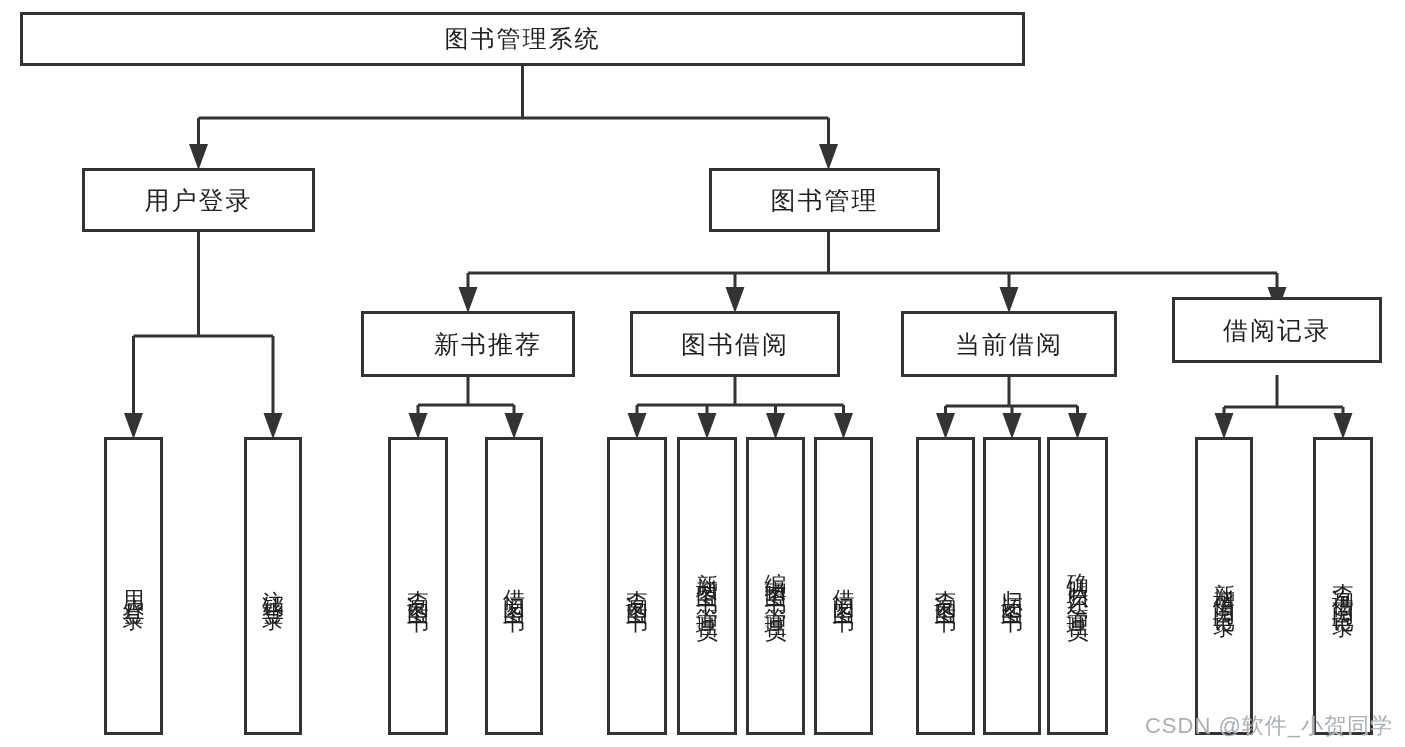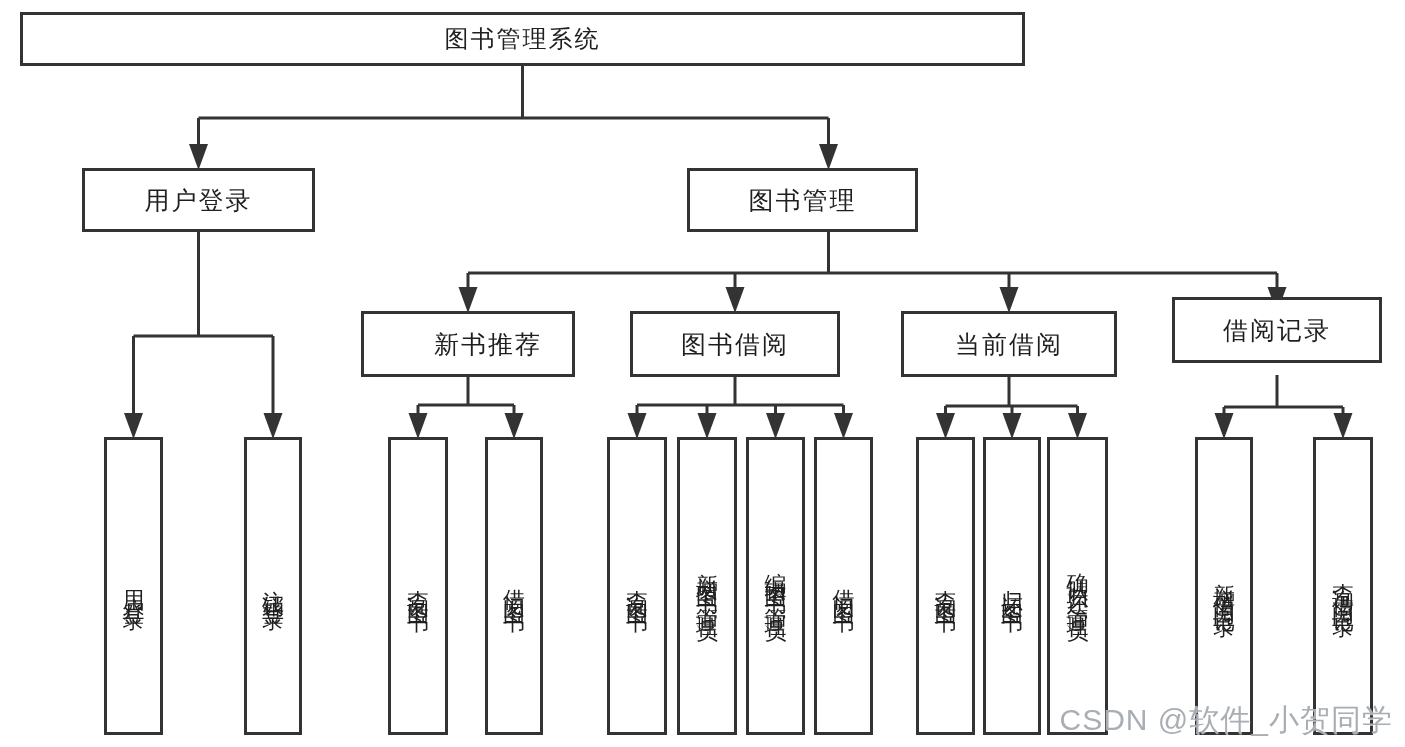--- a/index.html
+++ b/index.html
@@ -53,21 +53,21 @@
     line-height: 1;
   }
   .node.root {
     font-size: 24px;
   }
   #watermark {
     position: absolute;
     right: 12px;
     bottom: 6px;
     z-index: 3;
-    font-size: 30px;
+    font-size: 22px;
     letter-spacing: 1px;
     color: #a9aeb5;
     text-shadow: 1px 1px 0 rgba(255,255,255,0.6);
     white-space: nowrap;
     margin-top: 12px;
   }
 </style>
 </head>
 <body>
 
@@ -122,21 +122,21 @@
       <line x1="1277" y1="375" x2="1277" y2="407" stroke="#333333" stroke-width="3"></line>
       <line x1="1224" y1="407" x2="1343" y2="407" stroke="#333333" stroke-width="3"></line>
       <line x1="1224" y1="407" x2="1224" y2="417" stroke="#333333" stroke-width="3"></line>
       <polygon points="1214.5,413 1233.5,413 1224,439" fill="#333333"></polygon>
       <line x1="1343" y1="407" x2="1343" y2="417" stroke="#333333" stroke-width="3"></line>
       <polygon points="1333.5,413 1352.5,413 1343,439" fill="#333333"></polygon>
     </svg>
   <div id="nodes-layer">
       <div class="node h root" style="left: 20px; top: 12px; width: 1005px; height: 54px; border-color: rgb(51, 51, 51); color: rgb(31, 31, 31);">图书管理系统</div>
       <div class="node h" style="left: 82px; top: 168px; width: 233px; height: 64px; border-color: rgb(51, 51, 51); color: rgb(31, 31, 31);">用户登录</div>
-      <div class="node h" style="left: 687px; top: 168px; width: 231px; height: 64px; border-color: rgb(51, 51, 51); color: rgb(31, 31, 31);">图书管理</div>
+      <div class="node h" style="left: 709px; top: 168px; width: 231px; height: 64px; border-color: rgb(51, 51, 51); color: rgb(31, 31, 31);">图书管理</div>
       <div class="node h" style="left: 361px; top: 311px; width: 214px; height: 66px; border-color: rgb(51, 51, 51); color: rgb(31, 31, 31); padding-left: 40px;">新书推荐</div>
       <div class="node h" style="left: 901px; top: 311px; width: 216px; height: 66px; border-color: rgb(51, 51, 51); color: rgb(31, 31, 31);">当前借阅</div>
       <div class="node h" style="left: 630px; top: 311px; width: 210px; height: 66px; border-color: rgb(51, 51, 51); color: rgb(31, 31, 31);">图书借阅</div>
       <div class="node h" style="left: 1172px; top: 297px; width: 210px; height: 66px; border-color: rgb(51, 51, 51); color: rgb(31, 31, 31);">借阅记录</div>
       <div class="node v" style="left: 104px; top: 437px; width: 59px; height: 298px; border-color: rgb(51, 51, 51); color: rgb(31, 31, 31);">用户登录</div>
       <div class="node v" style="left: 244px; top: 437px; width: 58px; height: 298px; border-color: rgb(51, 51, 51); color: rgb(31, 31, 31);">注销登录</div>
       <div class="node v" style="left: 388px; top: 437px; width: 60px; height: 298px; border-color: rgb(51, 51, 51); color: rgb(31, 31, 31);">查询图书</div>
       <div class="node v" style="left: 485px; top: 437px; width: 58px; height: 298px; border-color: rgb(51, 51, 51); color: rgb(31, 31, 31);">借阅图书</div>
       <div class="node v" style="left: 607px; top: 437px; width: 60px; height: 298px; border-color: rgb(51, 51, 51); color: rgb(31, 31, 31);">查询图书</div>
       <div class="node v" style="left: 677px; top: 437px; width: 60px; height: 298px; border-color: rgb(51, 51, 51); color: rgb(31, 31, 31);">新增图书（管理员）</div>

